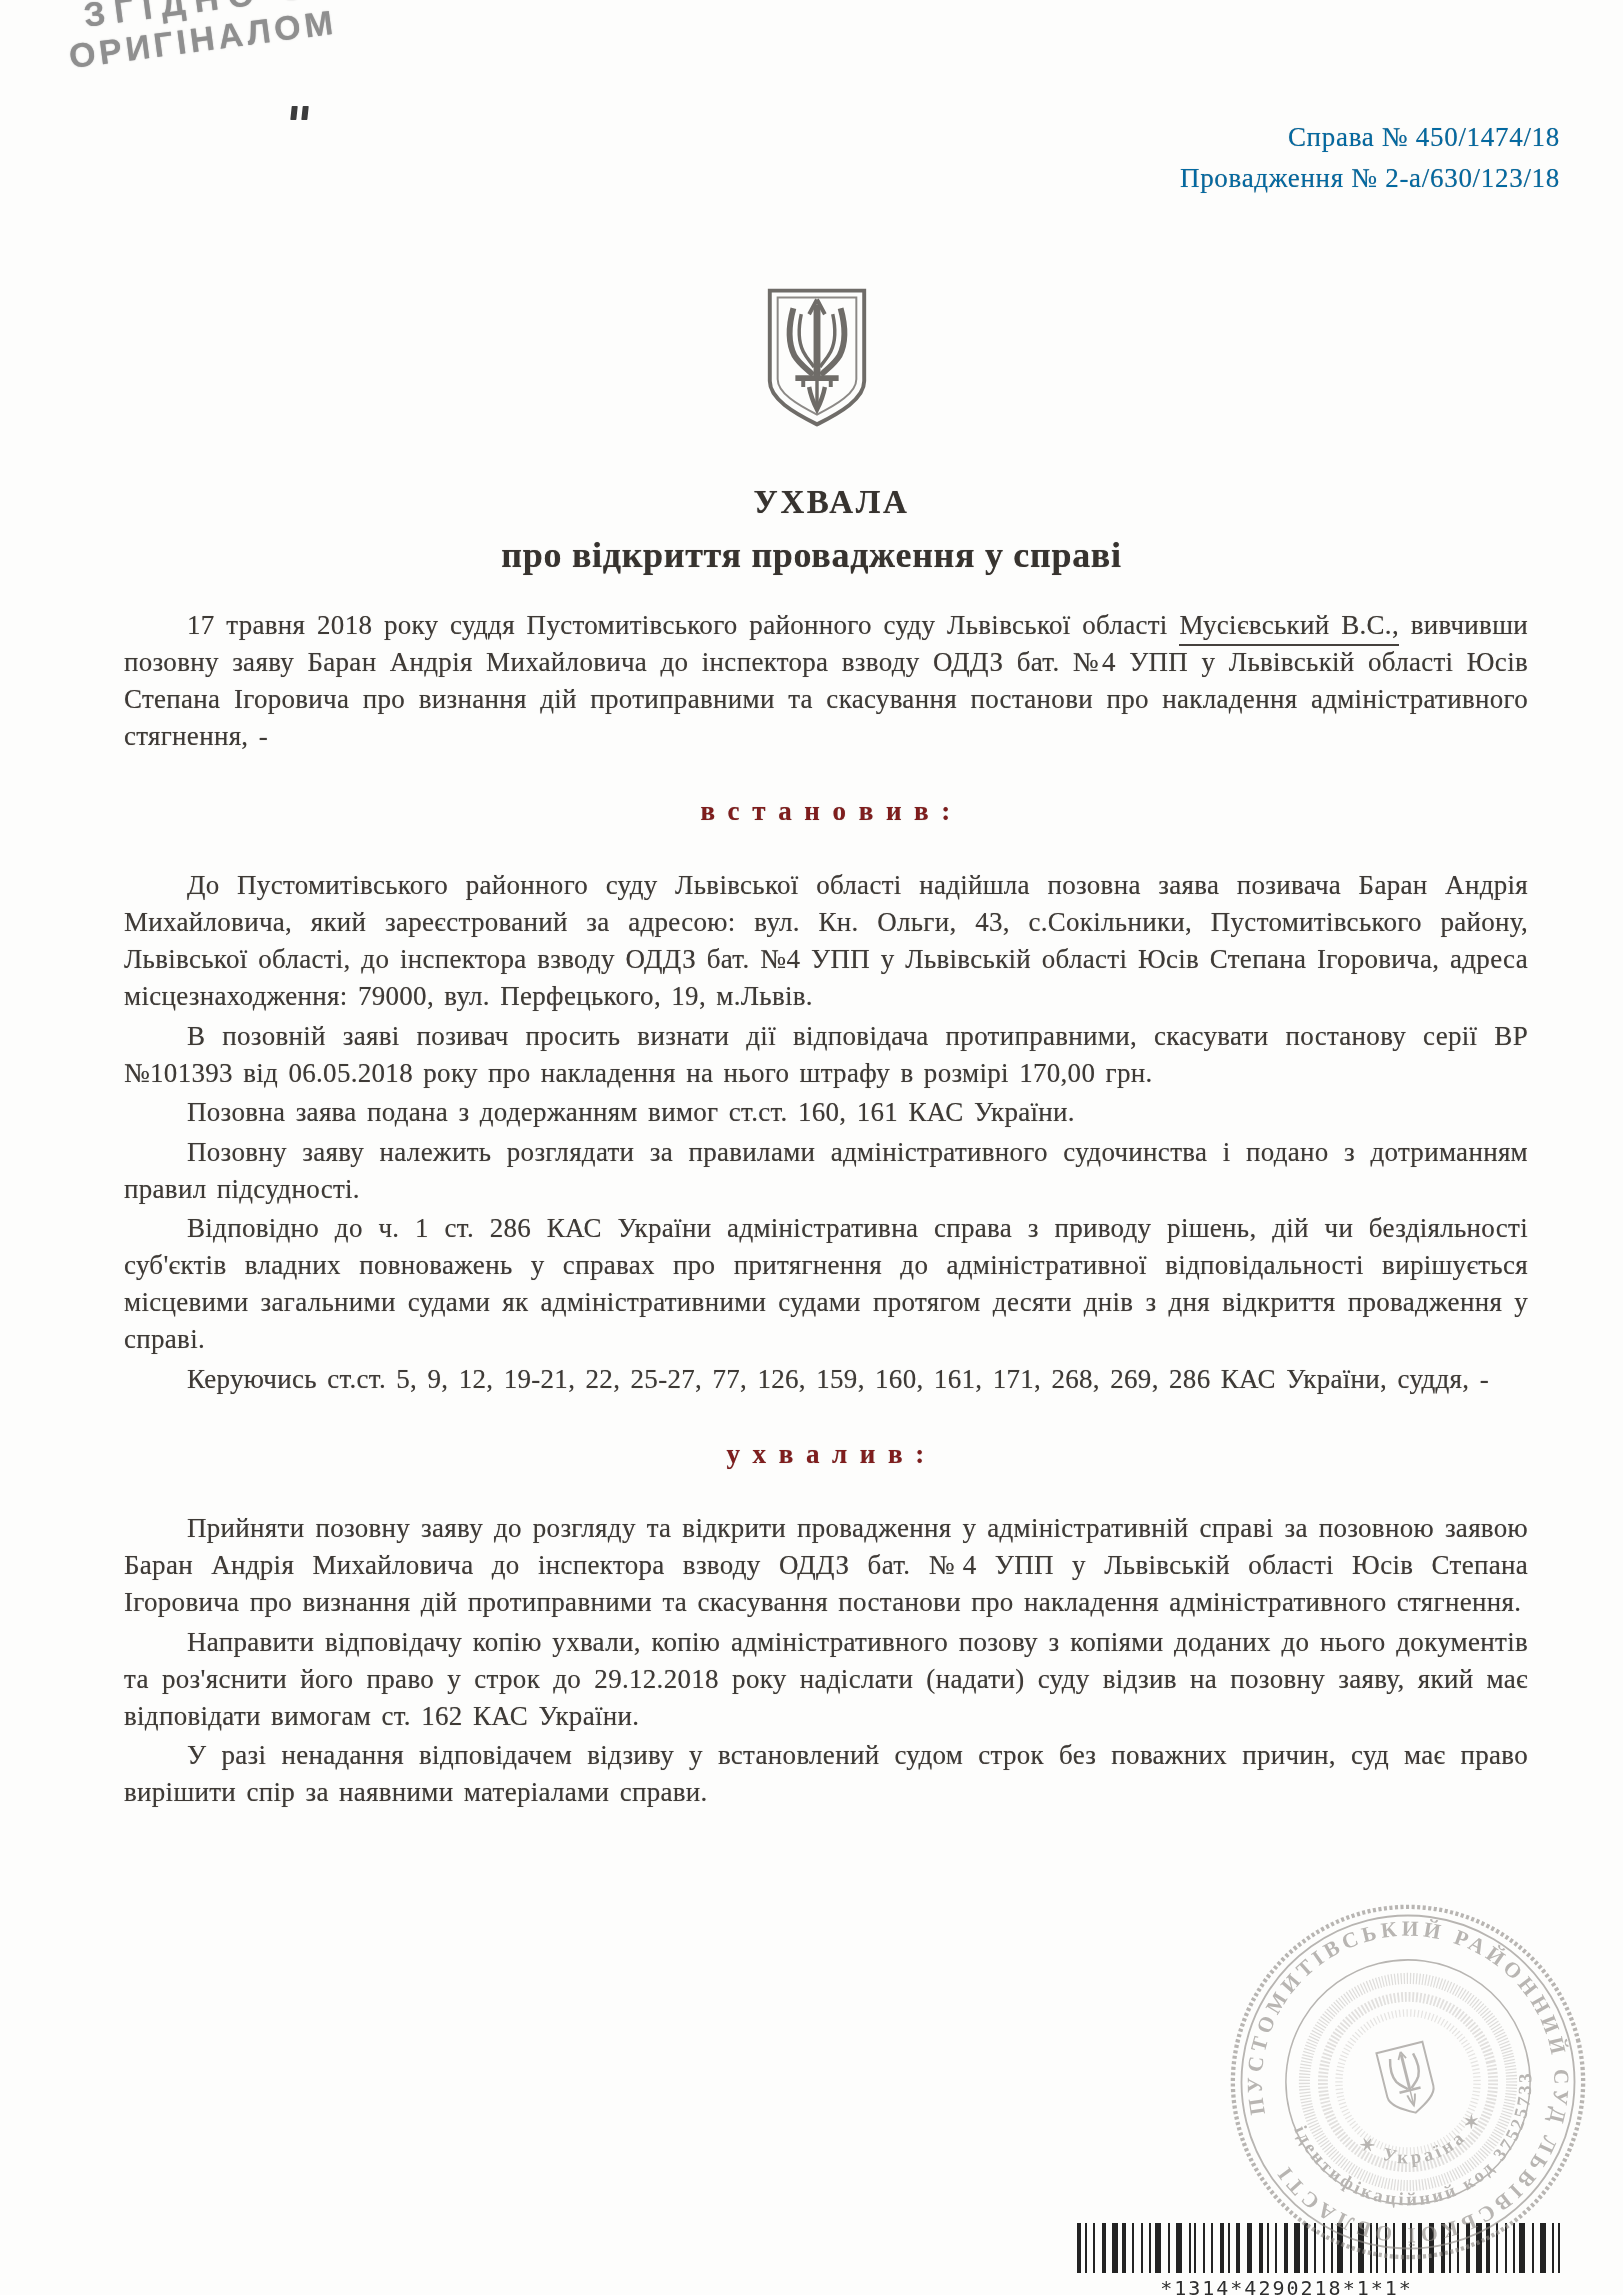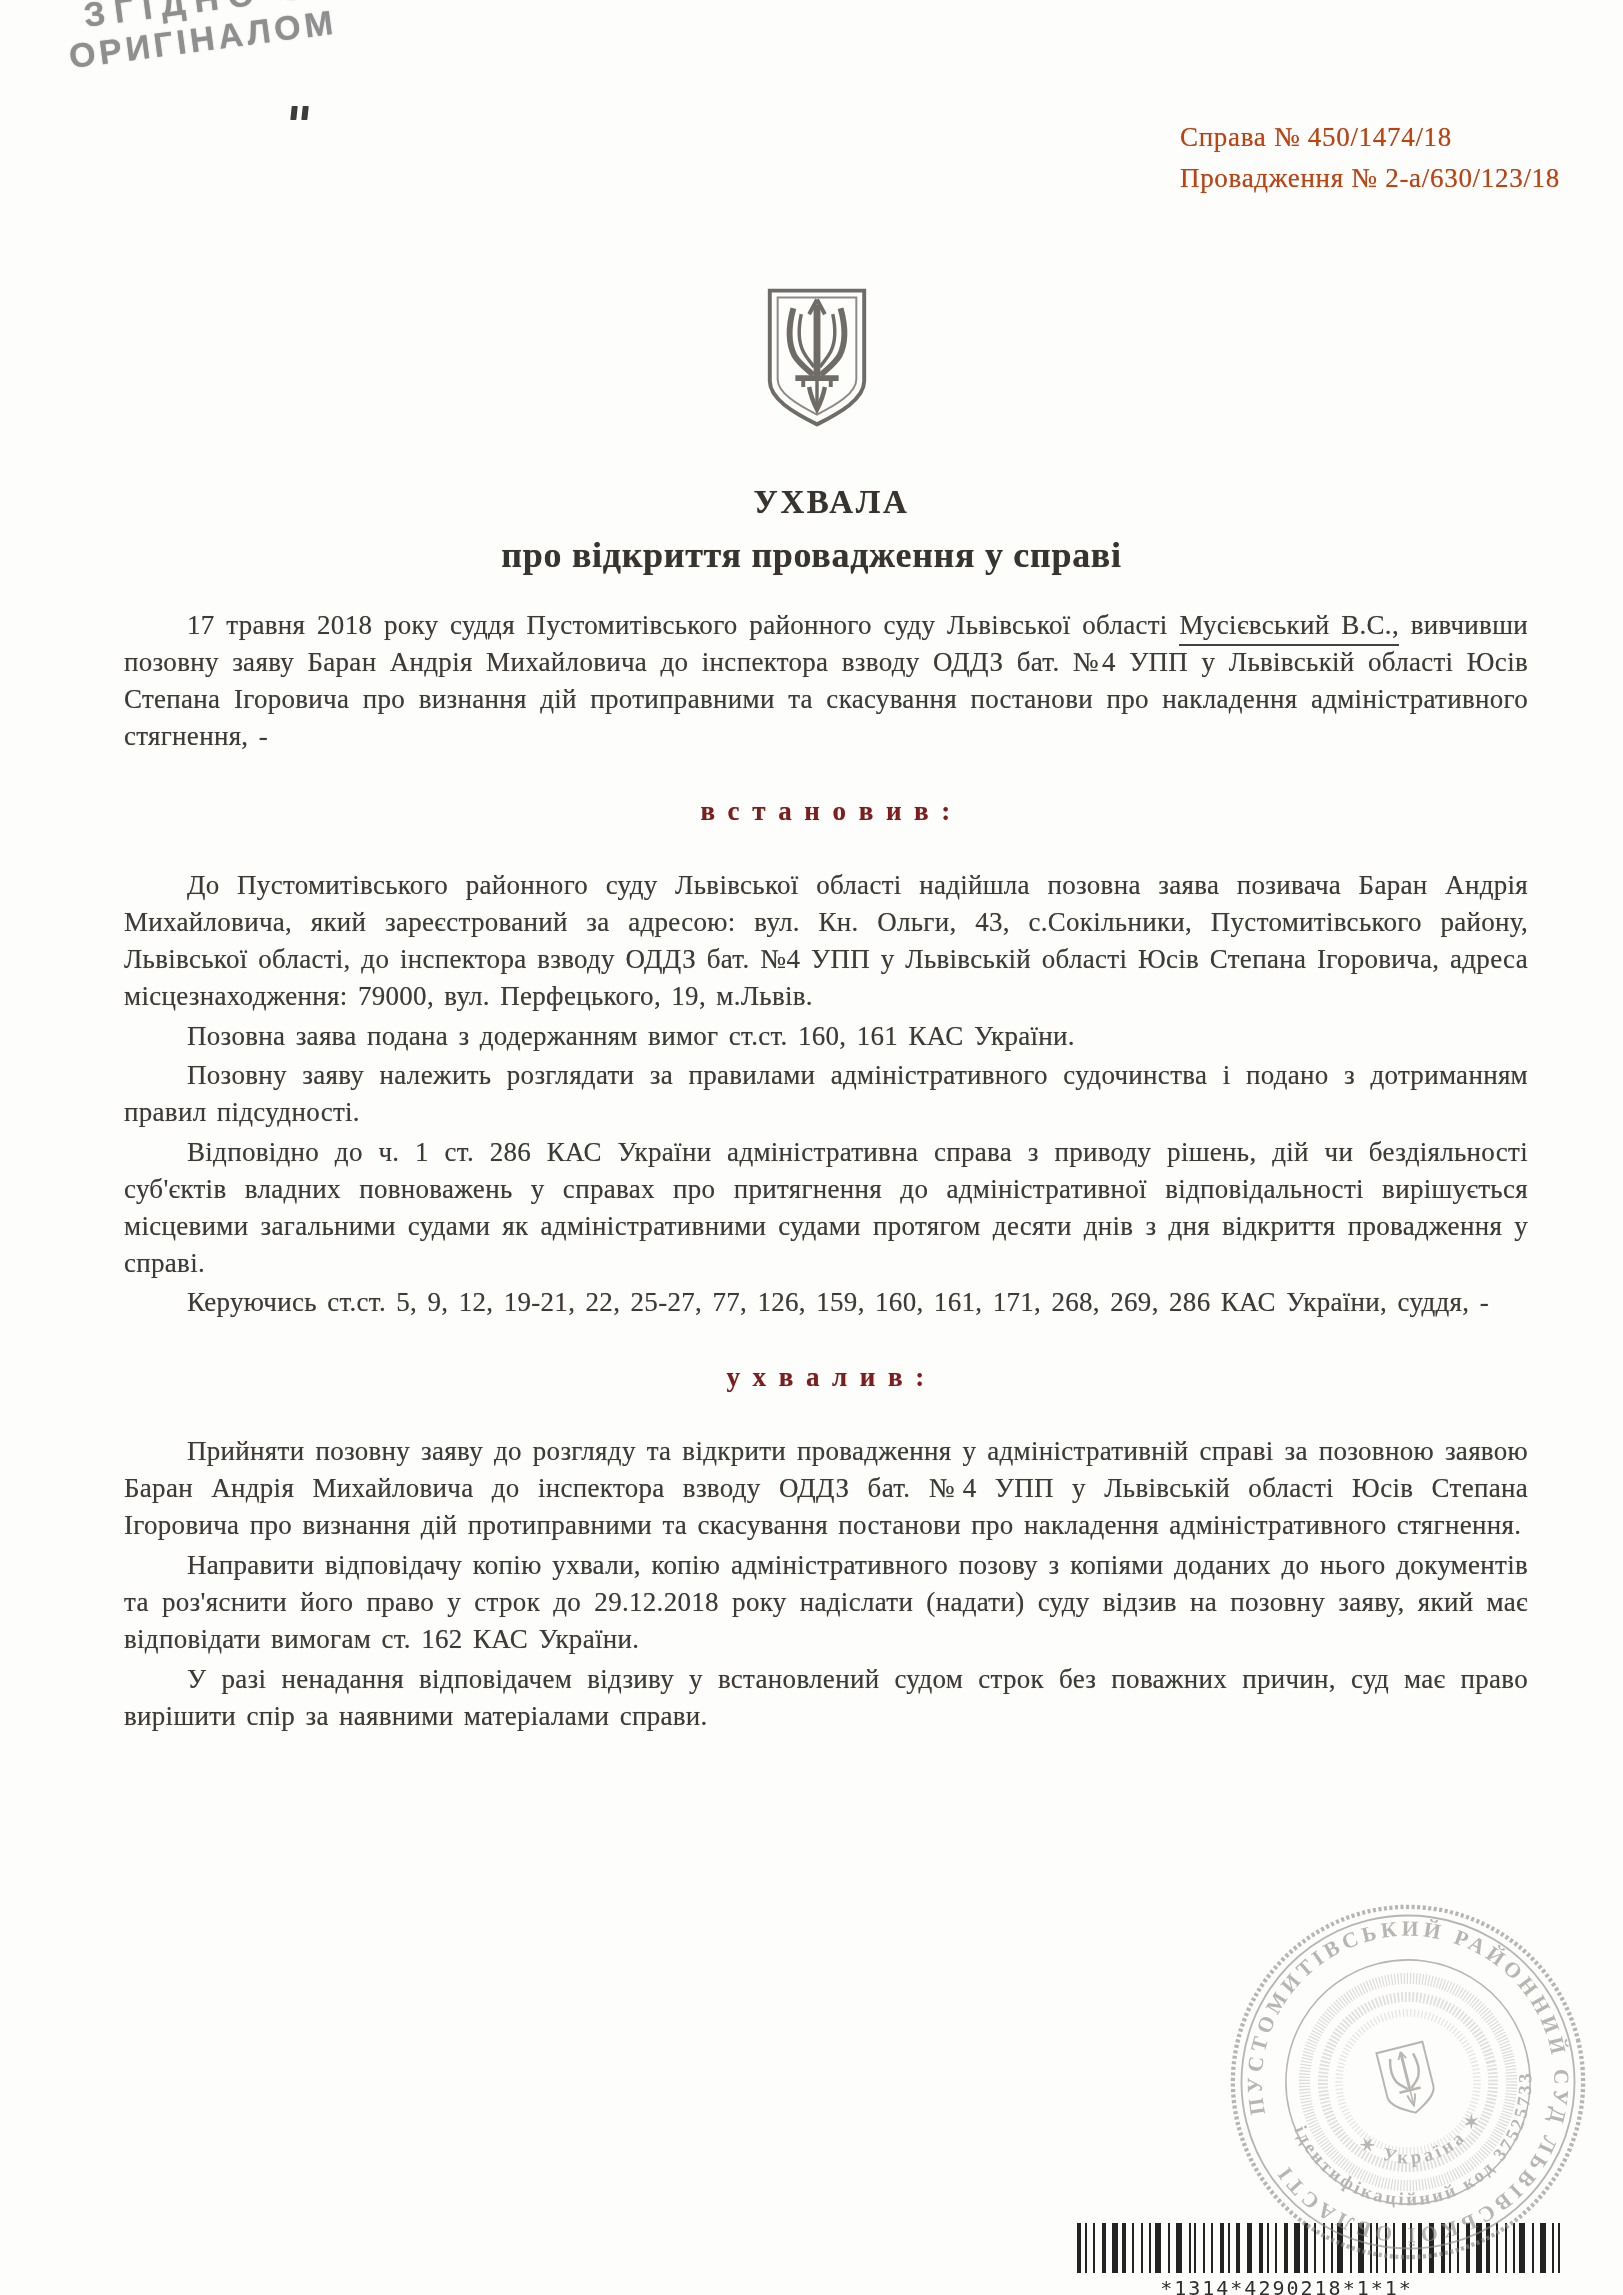--- a/index.html
+++ b/index.html
@@ -9,22 +9,22 @@
   .copy-stamp{position:absolute;left:46px;top:1.3px;width:301px;transform:rotate(-7.5deg);
               transform-origin:left top;text-align:center;color:#8f8f8f;
               font-family:"Liberation Sans",sans-serif;font-weight:bold;
               text-shadow:0 0 1.3px rgba(140,140,140,.7);}
   .cs-line1{font-size:34px;letter-spacing:9.2px;line-height:38px;}
   .cs-line2{font-size:34px;letter-spacing:3.9px;line-height:41px;}
   .ink-marks{position:absolute;left:291px;top:106px;}
   .ink-marks i{display:inline-block;width:5.9px;height:14.4px;background:#3c3c3c;margin-right:5.2px;
                transform:skewX(-6deg);border-radius:0.7px;}
   
-  .case-info{position:absolute;right:63px;top:117px;
-             font-size:27px;line-height:41px;color:#c2410c;letter-spacing:0.7px;
+  .case-info{position:absolute;right:63px;top:117px;text-align:right;
+             font-size:27px;line-height:41px;color:#0369a1;letter-spacing:0.7px;
              text-shadow:0 0 0.7px rgba(70,65,60,.5);}
   
   .emblem{position:absolute;left:758px;top:281px;width:118px;height:153px;}
   .emblem path{fill:none;stroke:#6f6c68;}
   
   .title{position:absolute;left:0;top:484px;width:100%;text-align:center;
          font-size:33px;font-weight:bold;letter-spacing:2.6px;color:#37332f;
          text-shadow:0 0 0.7px rgba(60,56,52,.6);padding-left:20px;}
   .subtitle{position:absolute;left:0;top:534px;width:100%;text-align:center;
          font-size:36px;font-weight:bold;letter-spacing:0.7px;color:#37332f;
@@ -85,20 +85,21 @@
     <path d="M60 97 V129" stroke-width="3.5"></path>
   </svg>
 
   <div class="title">УХВАЛА</div>
   <div class="subtitle">про відкриття провадження у справі</div>
 
   <div class="body">
       <p>17 травня 2018 року суддя Пустомитівського районного суду Львівської області <span class="u">Мусієвський В.С.,</span> вивчивши позовну заяву Баран Андрія Михайловича до інспектора взводу ОДДЗ бат. №4 УПП у Львівській області Юсів Степана Ігоровича про визнання дій протиправними та скасування постанови про накладення адміністративного стягнення, -</p>
       <div class="heading">в с т а н о в и в :</div>
       <p>До Пустомитівського районного суду Львівської області надійшла позовна заява позивача Баран Андрія Михайловича, який зареєстрований за адресою: вул. Кн. Ольги, 43, с.Сокільники, Пустомитівського району, Львівської області, до інспектора взводу ОДДЗ бат. №4 УПП у Львівській області Юсів Степана Ігоровича, адреса місцезнаходження: 79000, вул. Перфецького, 19, м.Львів.</p>
+      <p>В позовній заяві позивач просить визнати дії відповідача протиправними, скасувати постанову серії ВР №101393 від 06.05.2018 року про накладення на нього штрафу в розмірі 170,00 грн.</p>
       <p>Позовна заява подана з додержанням вимог ст.ст. 160, 161 КАС України.</p>
       <p>Позовну заяву належить розглядати за правилами адміністративного судочинства і подано з дотриманням правил підсудності.</p>
       <p>Відповідно до ч. 1 ст. 286 КАС України адміністративна справа з приводу рішень, дій чи бездіяльності суб'єктів владних повноважень у справах про притягнення до адміністративної відповідальності вирішується місцевими загальними судами як адміністративними судами протягом десяти днів з дня відкриття провадження у справі.</p>
       <p>Керуючись ст.ст. 5, 9, 12, 19-21, 22, 25-27, 77, 126, 159, 160, 161, 171, 268, 269, 286 КАС України, суддя, -</p>
       <div class="heading">у х в а л и в :</div>
       <p>Прийняти позовну заяву до розгляду та відкрити провадження у адміністративній справі за позовною заявою Баран Андрія Михайловича до інспектора взводу ОДДЗ бат. №4 УПП у Львівській області Юсів Степана Ігоровича про визнання дій протиправними та скасування постанови про накладення адміністративного стягнення.</p>
       <p>Направити відповідачу копію ухвали, копію адміністративного позову з копіями доданих до нього документів та роз'яснити його право у строк до 29.12.2018 року надіслати (надати) суду відзив на позовну заяву, який має відповідати вимогам ст. 162 КАС України.</p>
       <p>У разі ненадання відповідачем відзиву у встановлений судом строк без поважних причин, суд має право вирішити спір за наявними матеріалами справи.</p>
     </div>
 

